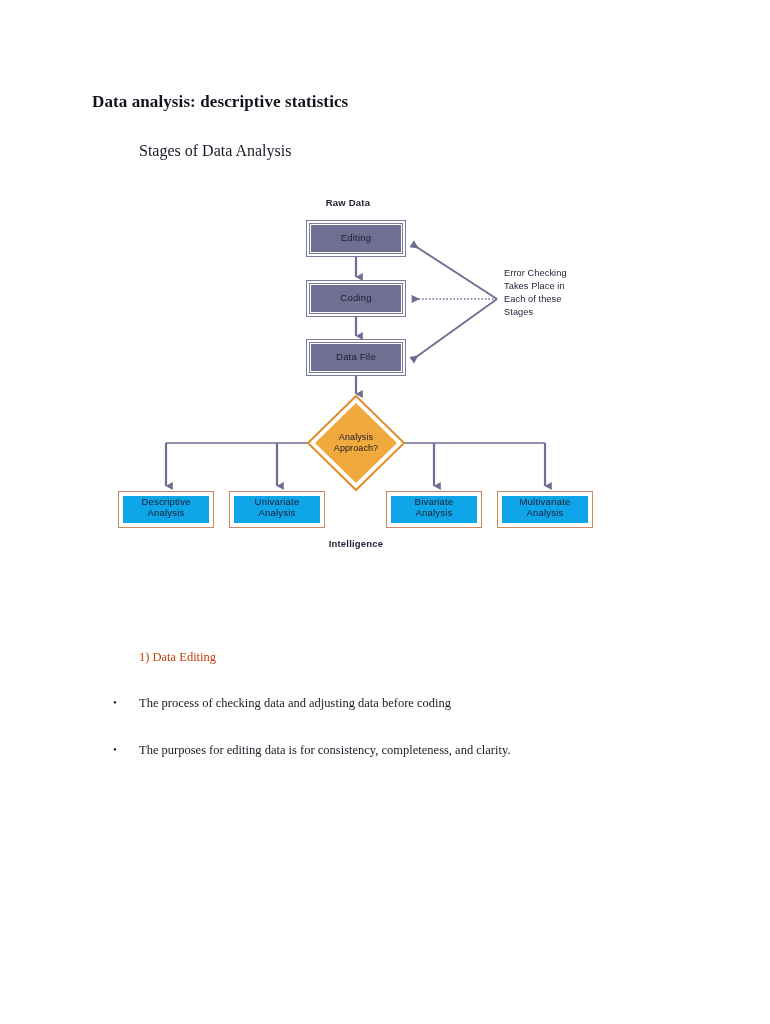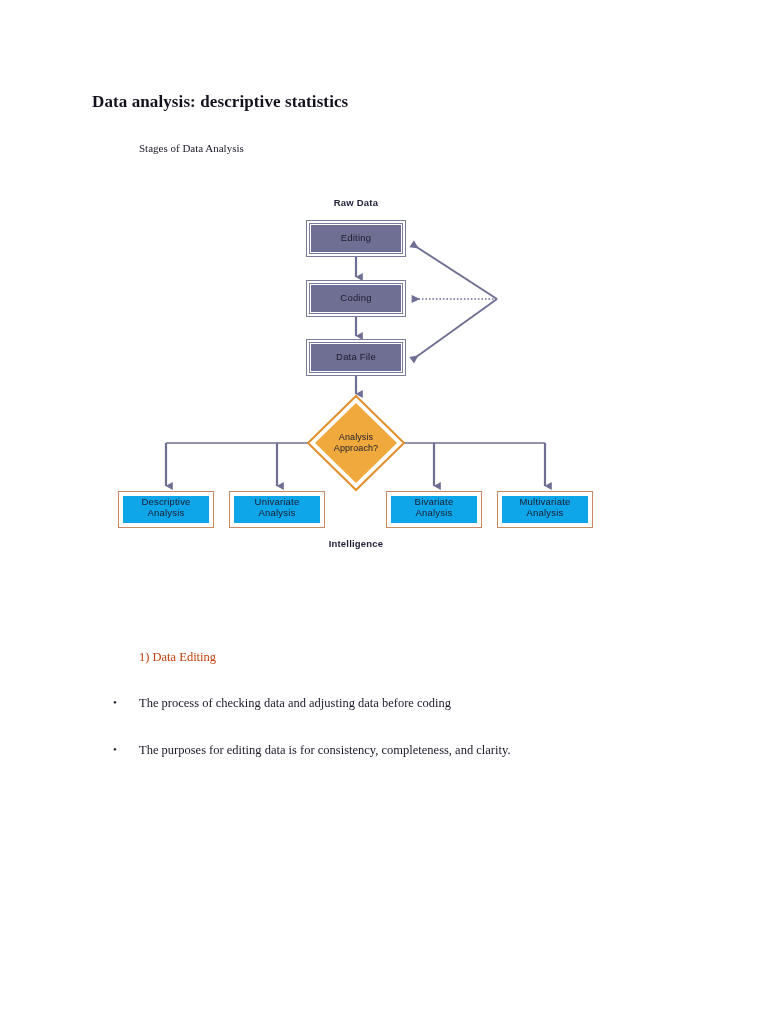--- a/index.html
+++ b/index.html
@@ -26,21 +26,21 @@
     font-size: 17px;
     letter-spacing: 0.1px;
     color: #12121e;
     white-space: nowrap;
   }
   .subheading {
     position: absolute;
     left: 139px;
     top: 142px;
     font-family: "Liberation Serif", serif;
-    font-size: 11px;
+    font-size: 16px;
     color: #1a1a28;
     white-space: nowrap;
   }
   .numbered-item {
     position: absolute;
     left: 139px;
     top: 650px;
     font-family: "Liberation Serif", serif;
     font-size: 12.5px;
     color: #c2410c;
@@ -84,21 +84,21 @@
   .dlabel {
     position: absolute;
     font-family: "Liberation Sans", sans-serif;
     font-weight: bold;
     font-size: 9.5px;
     color: #23233c;
     letter-spacing: 0.2px;
     white-space: nowrap;
     text-align: center;
   }
-  #label-raw-data { left: 306px; top: 197px; width: 100px; }
+  #label-raw-data { left: 298px; top: 197px; width: 100px; }
   #label-intelligence { left: 306px; top: 538px; width: 100px; }
 
   
   .proc-box {
     position: absolute;
     box-sizing: border-box;
     background: #6f6f94;
     border: 1px solid #ffffff;
     outline: 1px solid #7a7a9c;
     display: flex;
@@ -244,20 +244,26 @@
 
   <div id="decision-wrap">
     <div id="decision-text">
       <span>
         <span>Analysis</span><br>
         <span>Approach?</span>
       </span>
     </div>
   </div>
 
+  <div id="annotation-note">
+    <span>Error Checking</span><br>
+    <span>Takes Place in</span><br>
+    <span>Each of these</span><br>
+    <span>Stages</span>
+  </div>
 
   <div class="ana-outer" style="left:118px; top:491px; width:96px; height:37px;"></div>
   <div class="ana-box" style="left:122px; top:495px; width:88px; height:29px;">
     <span class="bx-text">
       <span>Descriptive</span><br>
       <span>Analysis</span>
     </span>
   </div>
 
   <div class="ana-outer" style="left:229px; top:491px; width:96px; height:37px;"></div>

